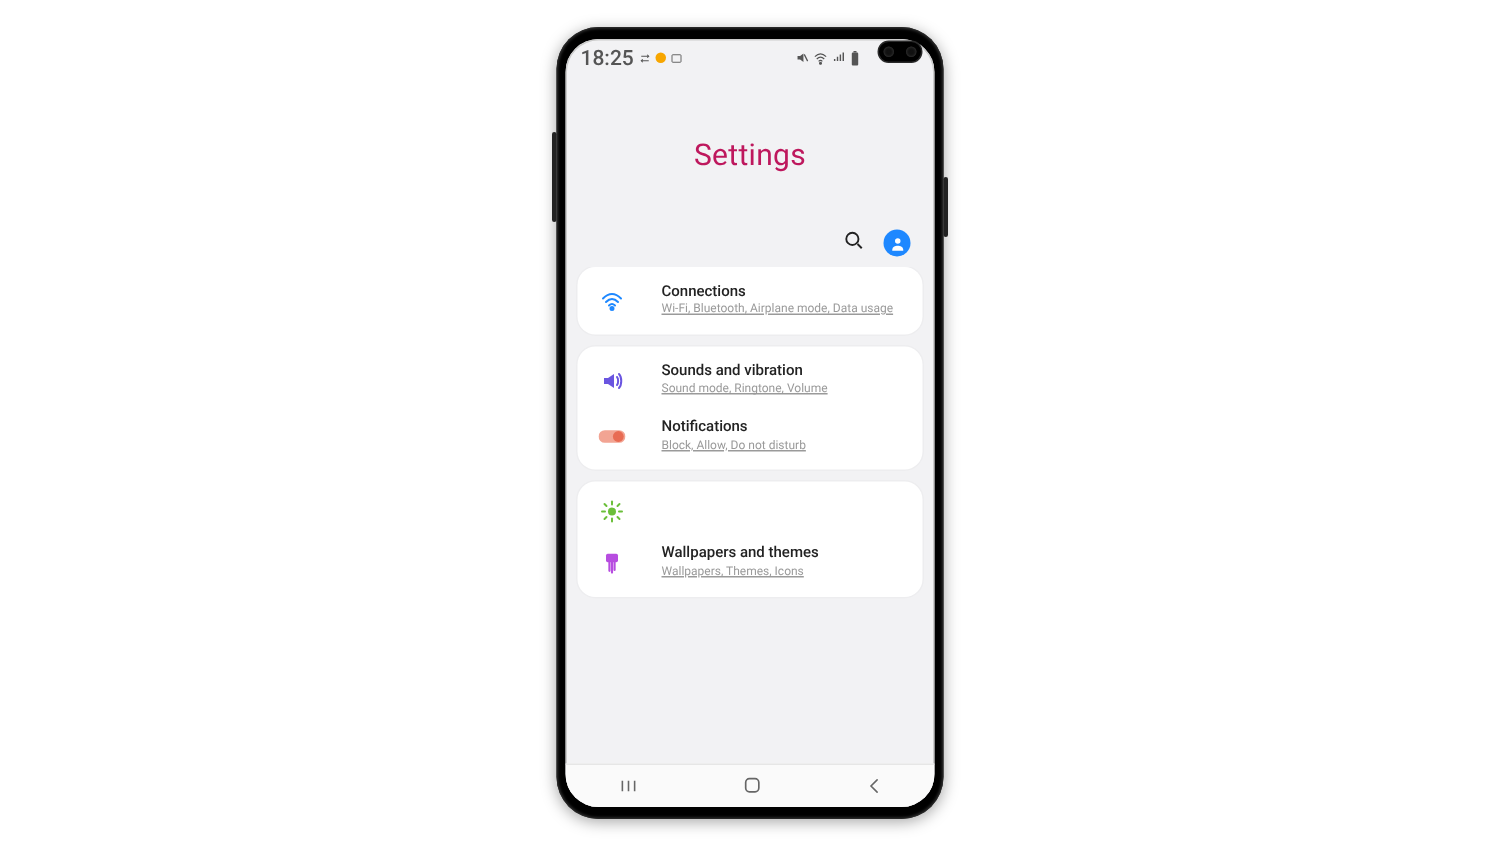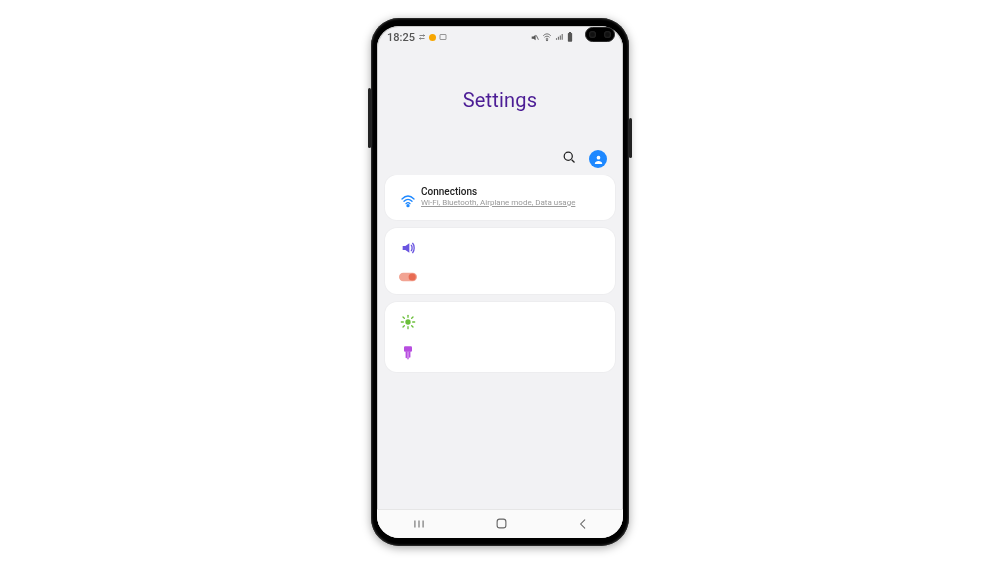--- a/index.html
+++ b/index.html
@@ -74,38 +74,38 @@
     }
     .punch::before{ left:3px; }
     .punch::after{ right:3px; }
 
     
     .status-bar{
       display:flex;
       justify-content:space-between;
       align-items:center;
       padding:5px 10px 2px 10px;
-      font-size:11px;
+      font-size:14px;
       color:#555;
       z-index:2;
     }
     .status-left{ display:flex; align-items:center; gap:3px;}
     .status-right{ display:flex; align-items:center; gap:3px; margin-right:40px;}
     .s-icon svg{ display:block;}
     .clock-text{font-weight:500;}
     .dot-orange{width:7px;height:7px;background:#f7a600;border-radius:50%;}
 
     
     .header{
       text-align:center;
       padding:42px 0 38px 0;
       font-size:20px;
       font-weight:400;
       letter-spacing:0.2px;
-      color:#4c1d95;
+      color:#be185d;
     }
 
     
     .actions{
       display:flex;
       justify-content:flex-end;
       align-items:center;
       gap:12px;
       padding:0 16px 6px 16px;
     }
@@ -123,22 +123,22 @@
     }
     .card{
       background:#fff;
       border-radius:12px;
       margin-bottom:8px;
       padding:4px 0;
       box-shadow:0 0 0 1px rgba(0,0,0,.02);
     }
     .row{
       display:flex;
-      align-items:flex-end;
-      gap:4px;
+      align-items:center;
+      gap:24px;
       padding:7px 14px 7px 14px;
     }
     .row .ic{ width:18px; display:flex; justify-content:center; padding-top:1px;}
     .row .txt{ flex:1; min-width:0;}
     .row .title{
       font-size:10px;
       color:#222;
       font-weight:500;
       line-height:1.25;
     }
@@ -251,27 +251,35 @@
       </div>
 
       <div class="card">
         <div class="row">
           <div class="ic">
             <svg width="16" height="16" viewBox="0 0 24 24" fill="#6a55e0">
                 <path d="M4 9v6h4l6 4V5L8 9H4z"></path>
                 <path d="M17 8c1.5 1.5 1.5 6.5 0 8M19 5c3 3 3 11 0 14" fill="none" stroke="#6a55e0" stroke-width="2" stroke-linecap="round"></path>
               </svg>
           </div>
+          <div class="txt">
+            <div class="title">Sounds and vibration</div>
+            <div class="sub">Sound mode, Ringtone, Volume</div>
+          </div>
         </div>
         <div class="row">
           <div class="ic">
             <svg width="18" height="12" viewBox="0 0 30 18">
                 <rect x="0" y="2" width="30" height="14" rx="7" fill="#f2a493"></rect>
                 <circle cx="22" cy="9" r="6" fill="#e86b53"></circle>
               </svg>
+          </div>
+          <div class="txt">
+            <div class="title">Notifications</div>
+            <div class="sub">Block, Allow, Do not disturb</div>
           </div>
         </div>
       </div>
 
       <div class="card">
         <div class="row">
           <div class="ic">
             <svg width="16" height="16" viewBox="0 0 24 24" fill="#6bbf3a">
                 <circle cx="12" cy="12" r="4"></circle>
                 <g stroke="#6bbf3a" stroke-width="2" stroke-linecap="round">
@@ -287,20 +295,24 @@
               </svg>
           </div>
         </div>
         <div class="row">
           <div class="ic">
             <svg width="14" height="16" viewBox="0 0 24 28" fill="#b74de0">
                 <rect x="5" y="2" width="14" height="10" rx="2"></rect>
                 <path d="M9 12v10M12 12v12M15 12v9" stroke="#b74de0" stroke-width="2.5" stroke-linecap="round"></path>
               </svg>
           </div>
+          <div class="txt">
+            <div class="title">Wallpapers and themes</div>
+            <div class="sub">Wallpapers, Themes, Icons</div>
+          </div>
         </div>
       </div>
 
     </div>
 
     <div class="navbar">
       <div class="navbtn">
         <span>
           <svg width="16" height="14" viewBox="0 0 24 24" fill="none" stroke="#666" stroke-width="1.8">
               <line x1="5" y1="6" x2="5" y2="18"></line>

